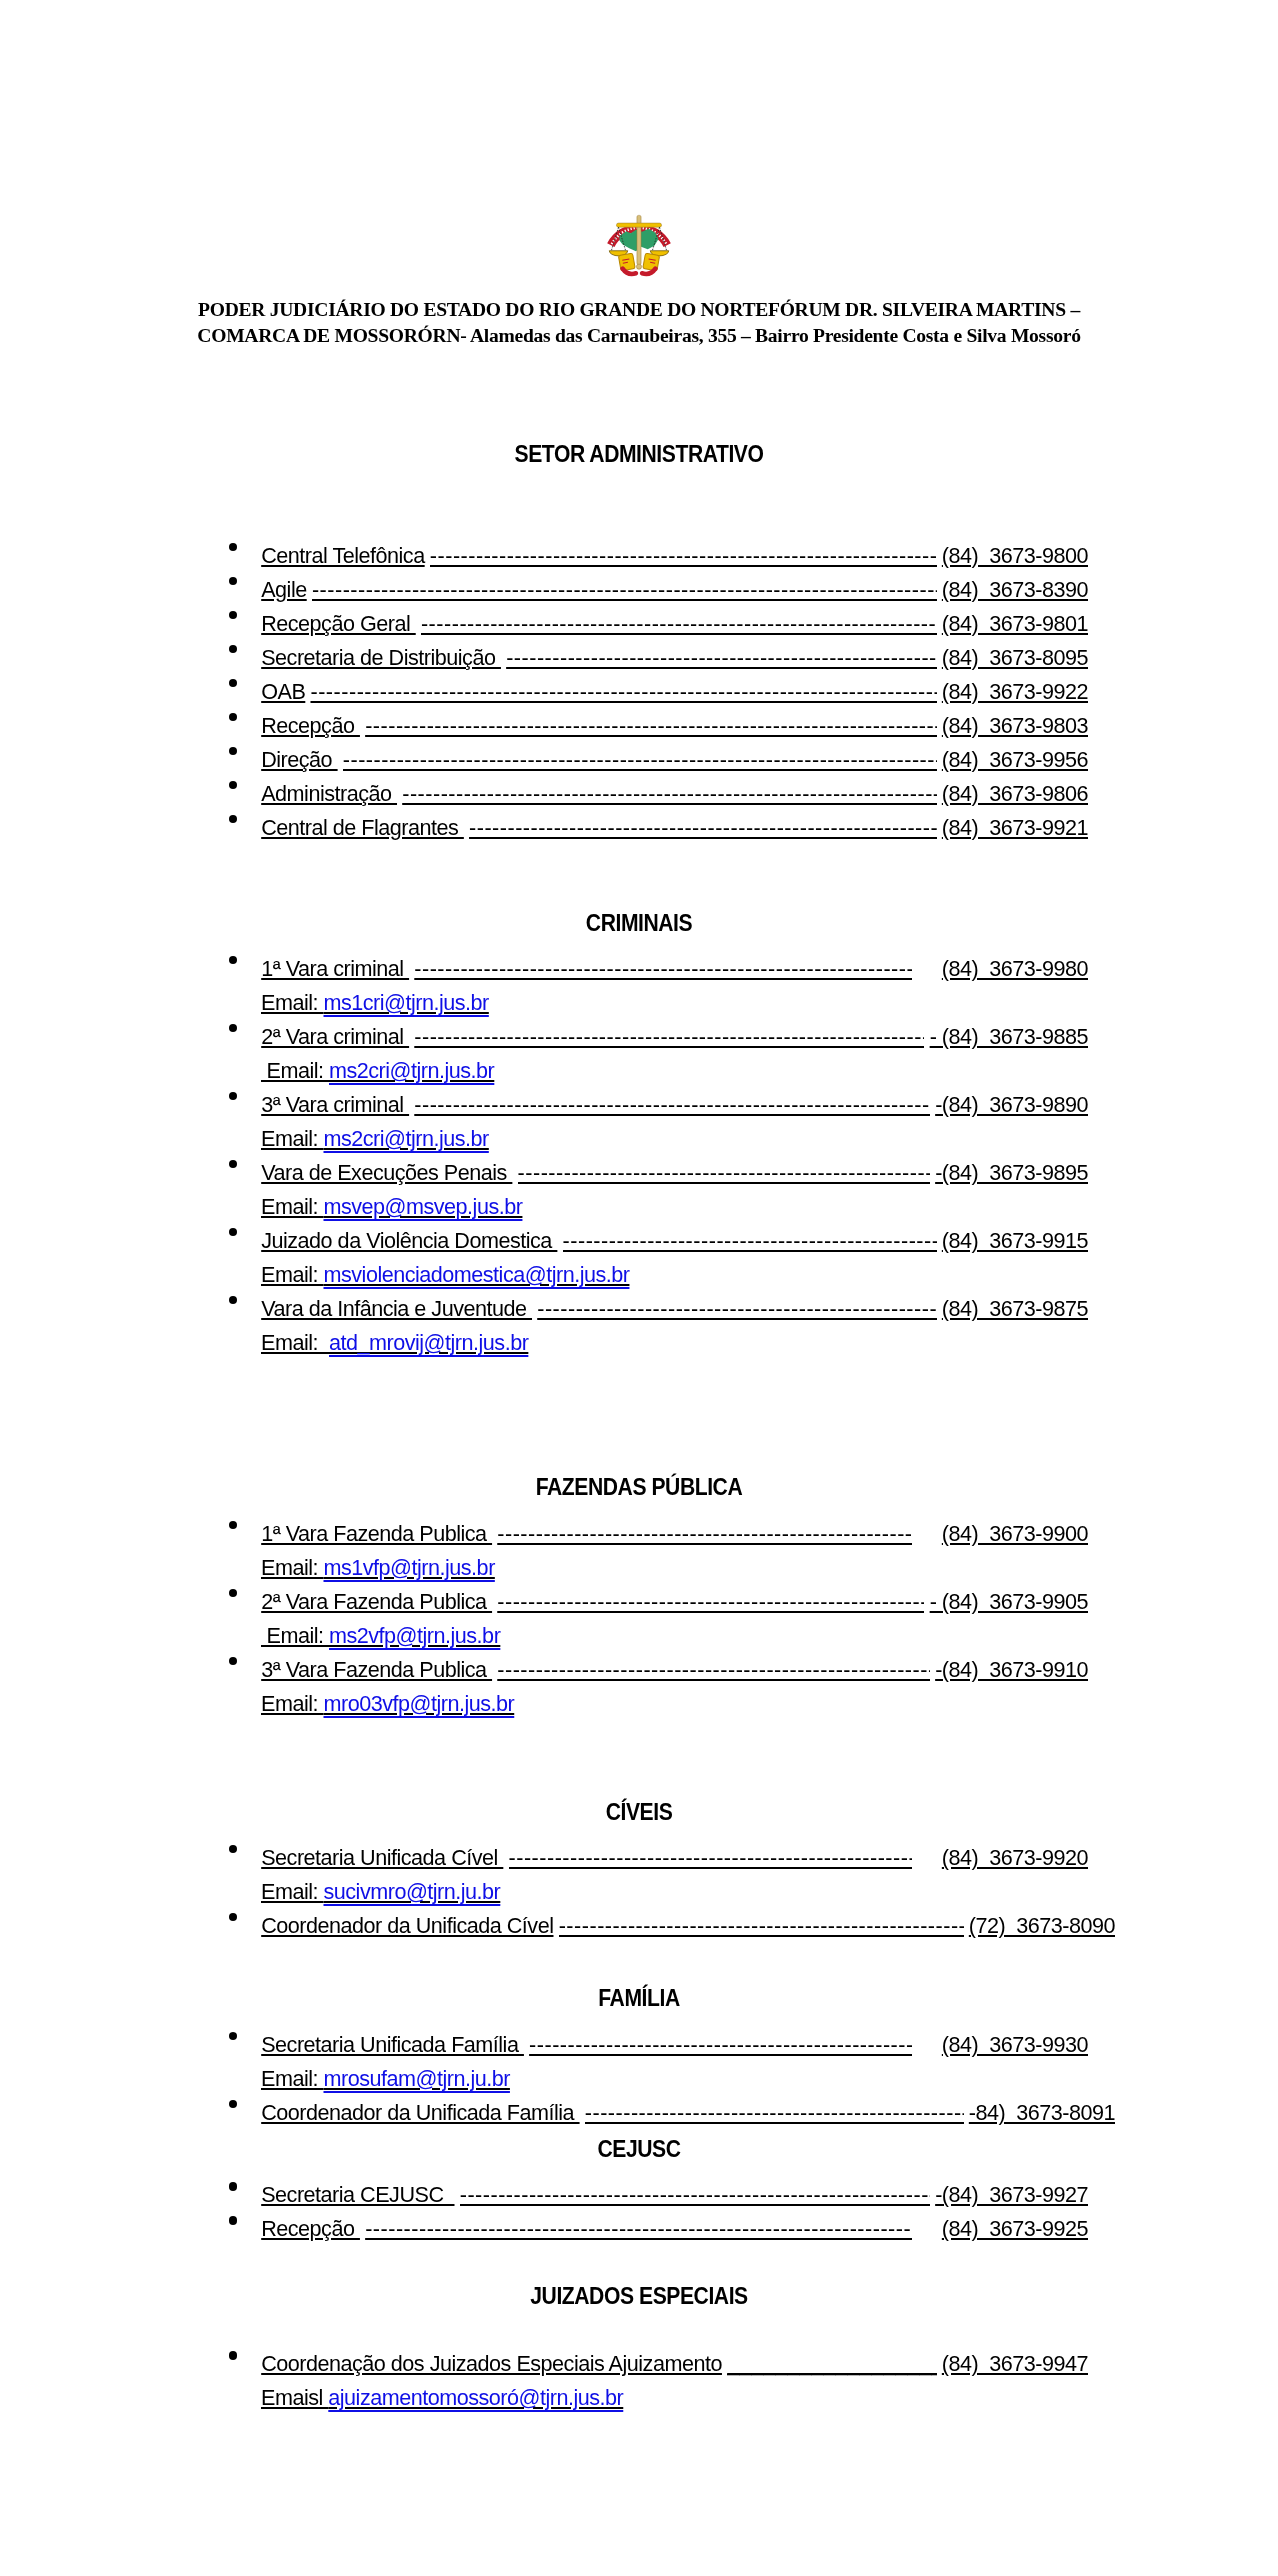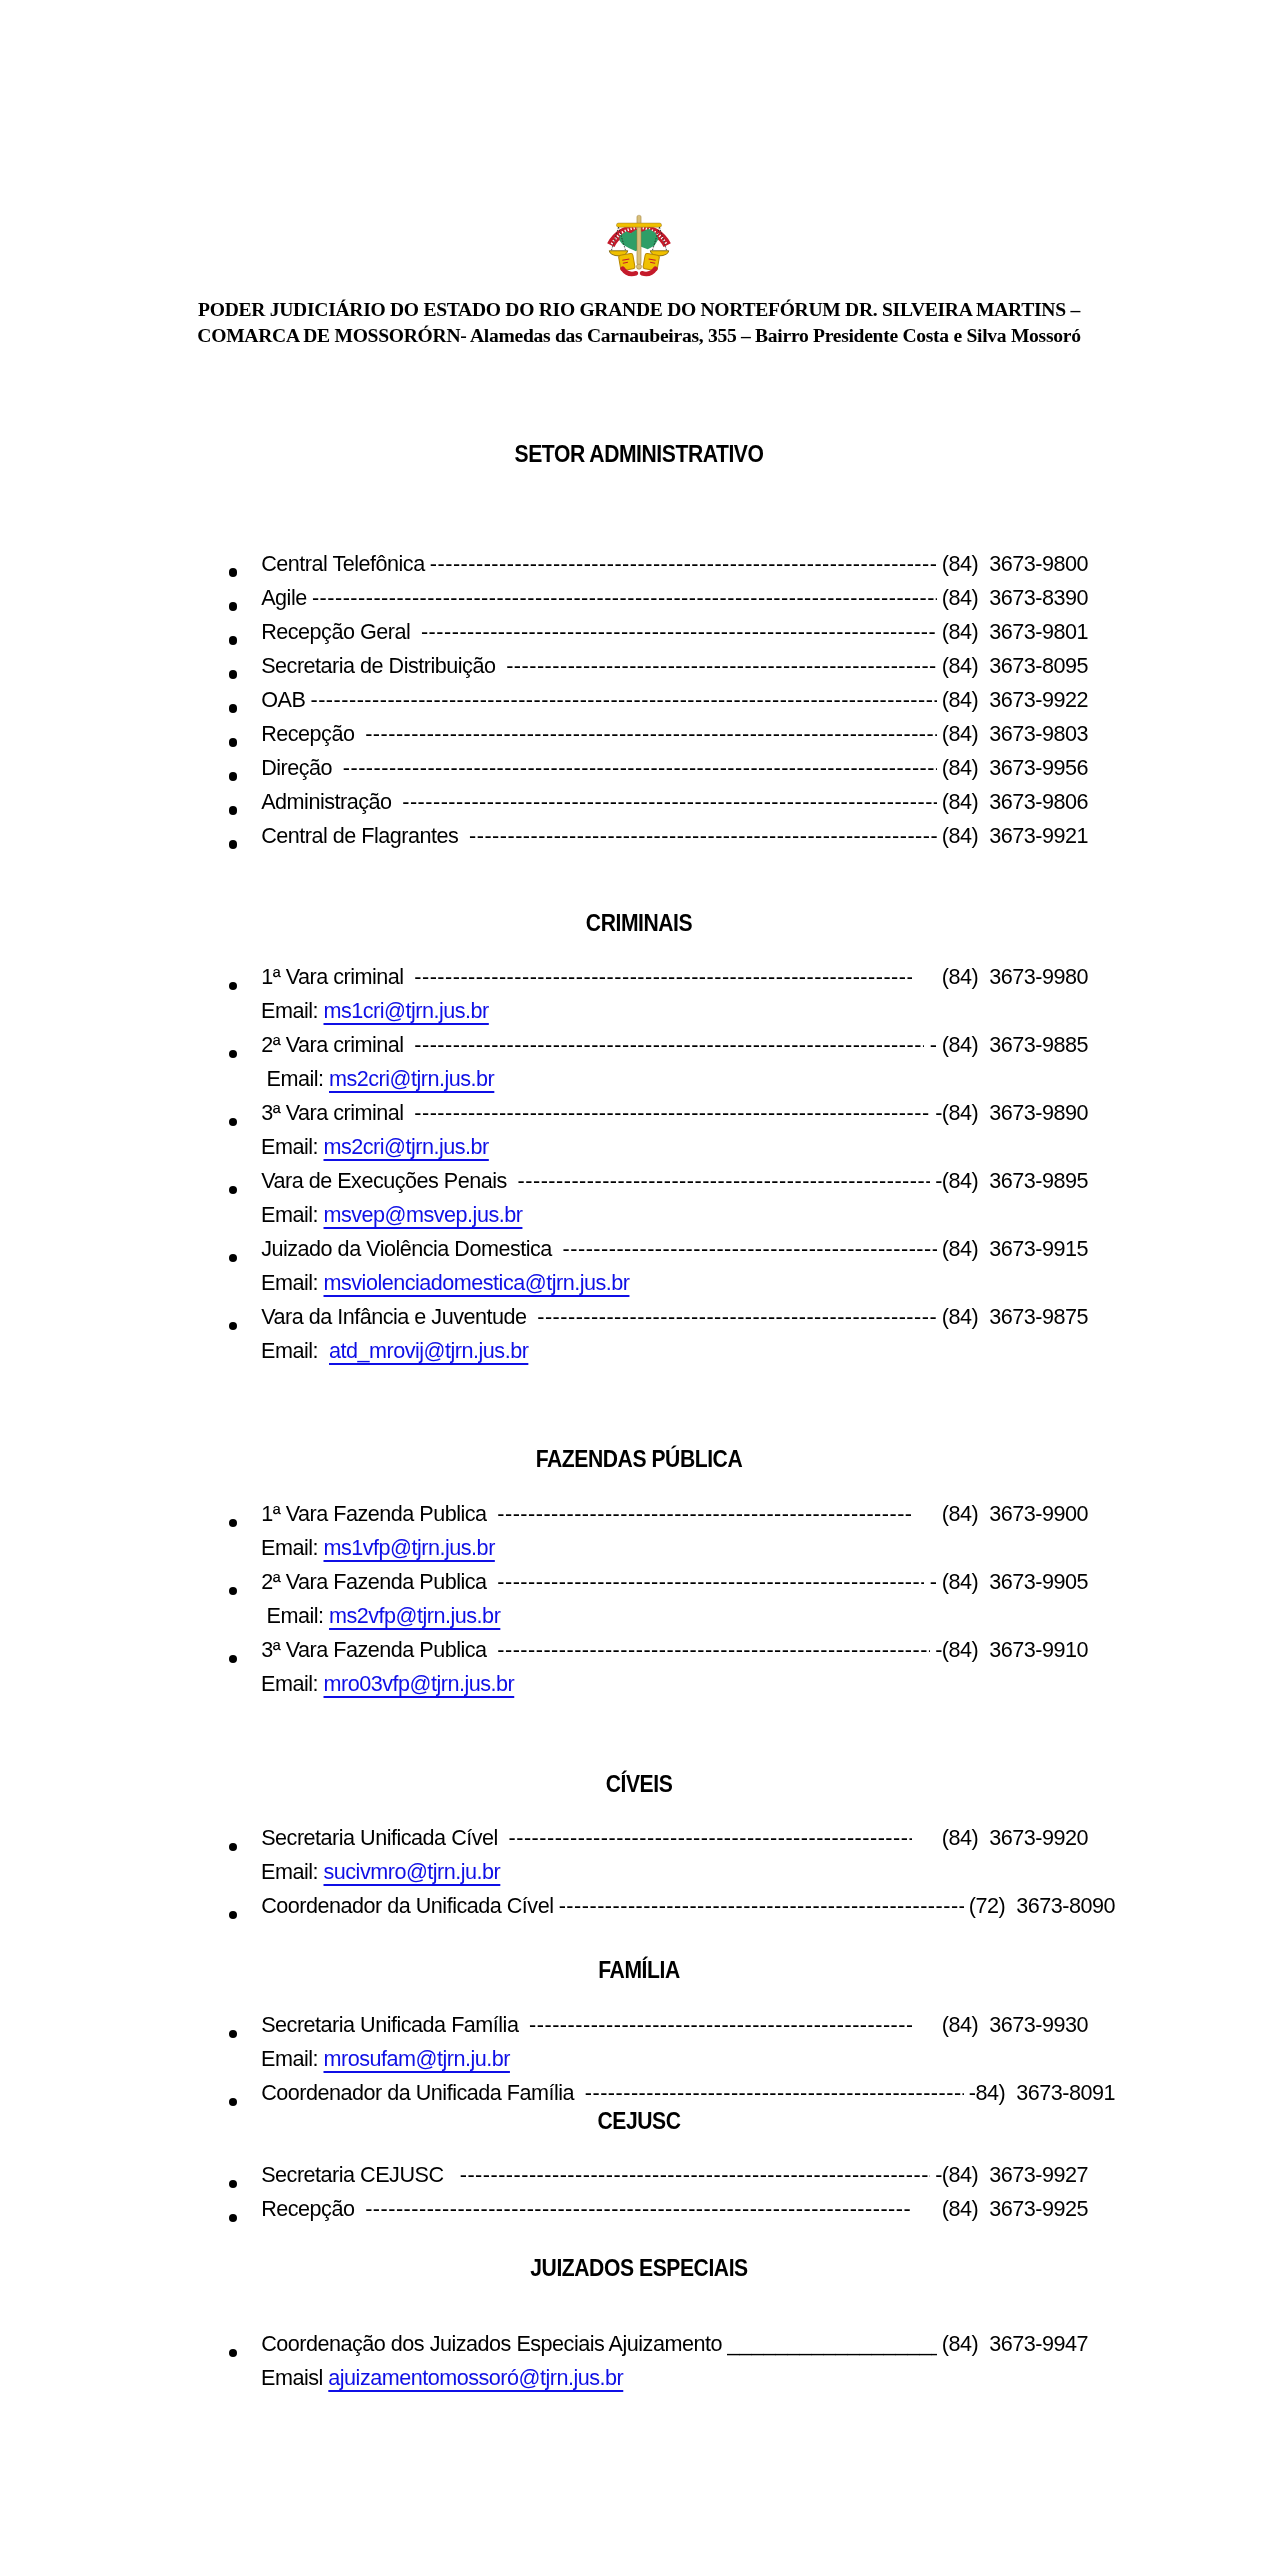--- a/index.html
+++ b/index.html
@@ -10,37 +10,37 @@
   .logo-wrap svg{display:block;}
 
   .doc-header{width:989px;margin:17.5px auto 0;text-align:center;
     font-family:"Liberation Serif",serif;font-weight:bold;font-size:19.6px;line-height:26px;
     letter-spacing:-0.3px;}
 
   .section-title{margin:0;text-align:center;font-size:24px;line-height:29px;font-weight:bold;
     letter-spacing:-0.5px;transform:scaleX(0.88);transform-origin:center;white-space:pre;}
 
   .rows{margin-left:229px;width:859px;margin-top:19.6px;}
-  .row{display:flex;align-items:flex-end;height:34px;font-size:21.6px;letter-spacing:-0.5px;white-space:pre;}
+  .row{display:flex;align-items:flex-start;height:34px;font-size:21.6px;letter-spacing:-0.5px;white-space:pre;text-decoration:underline;}
   .bullet{width:8.2px;height:8.2px;border-radius:50%;background:#000;margin-right:24px;flex:none;}
   .label{flex:none;}
   .leader{flex:1 1 auto;overflow:hidden;white-space:nowrap;margin:0 5.2px;letter-spacing:0.5px;}
   .leader.u{letter-spacing:0;}
   .phone{flex:none;}
   .row.gap .leader{margin-right:30px;}
   .row.wide{margin-right:-27px;}
   .email-row{padding-left:32px;}
   .email-link{color:var(--link,#0f0fe6);text-decoration:underline;
     text-decoration-thickness:1.5px;text-underline-offset:4.6px;cursor:pointer;}
 
   
   #sections > .section:nth-child(1){margin-top:90px;}
   #sections > .section:nth-child(1) .rows{margin-top:75px;}
   #sections > .section:nth-child(2){margin-top:59px;}
-  #sections > .section:nth-child(3){margin-top:80px;}
+  #sections > .section:nth-child(3){margin-top:108px;}
   #sections > .section:nth-child(4){margin-top:72px;}
   #sections > .section:nth-child(5){margin-top:36px;}
   #sections > .section:nth-child(6){}
   #sections > .section:nth-child(7){margin-top:31px;}
   #sections > .section:nth-child(7) .rows{margin-top:41px;}
   #sections > .section:nth-child(8){margin-top:33px;}
   #sections > .section:nth-child(8) .rows{margin-top:31px;}
 </style>
 </head>
 <body>

